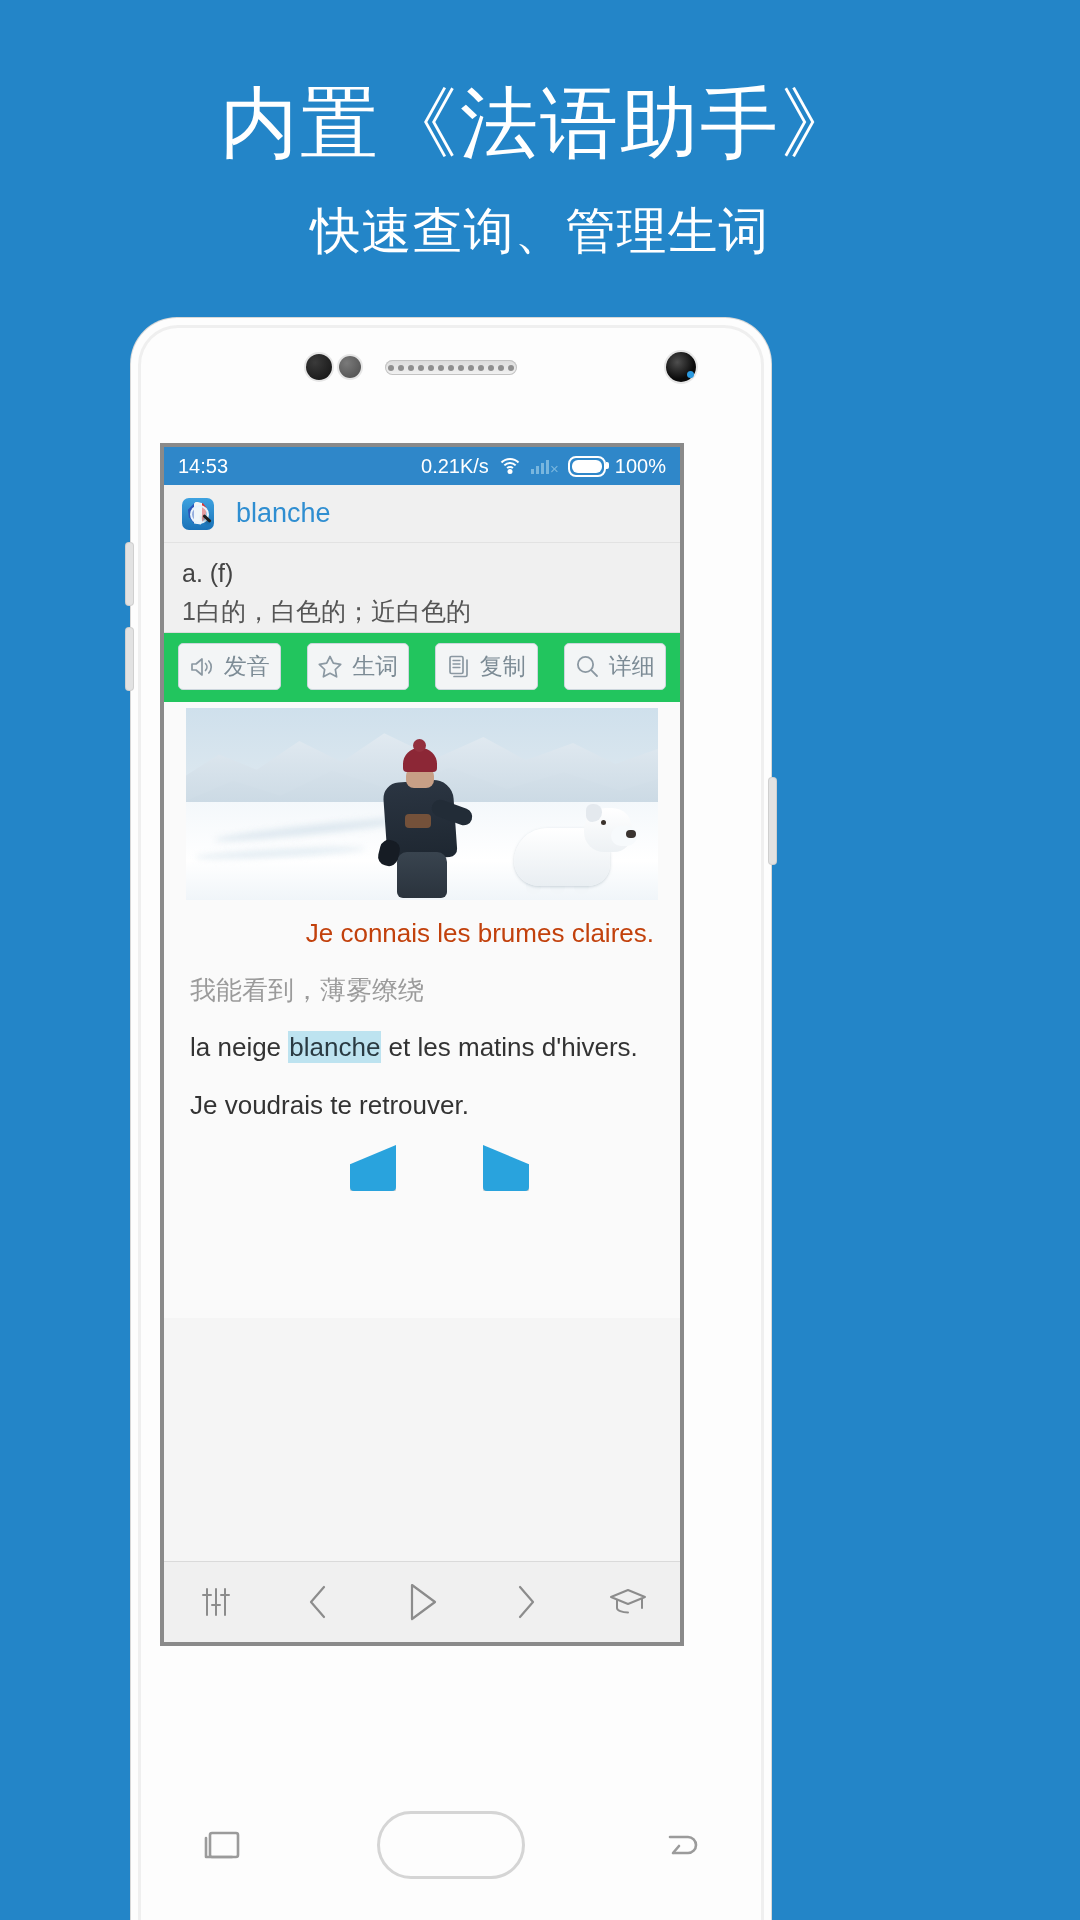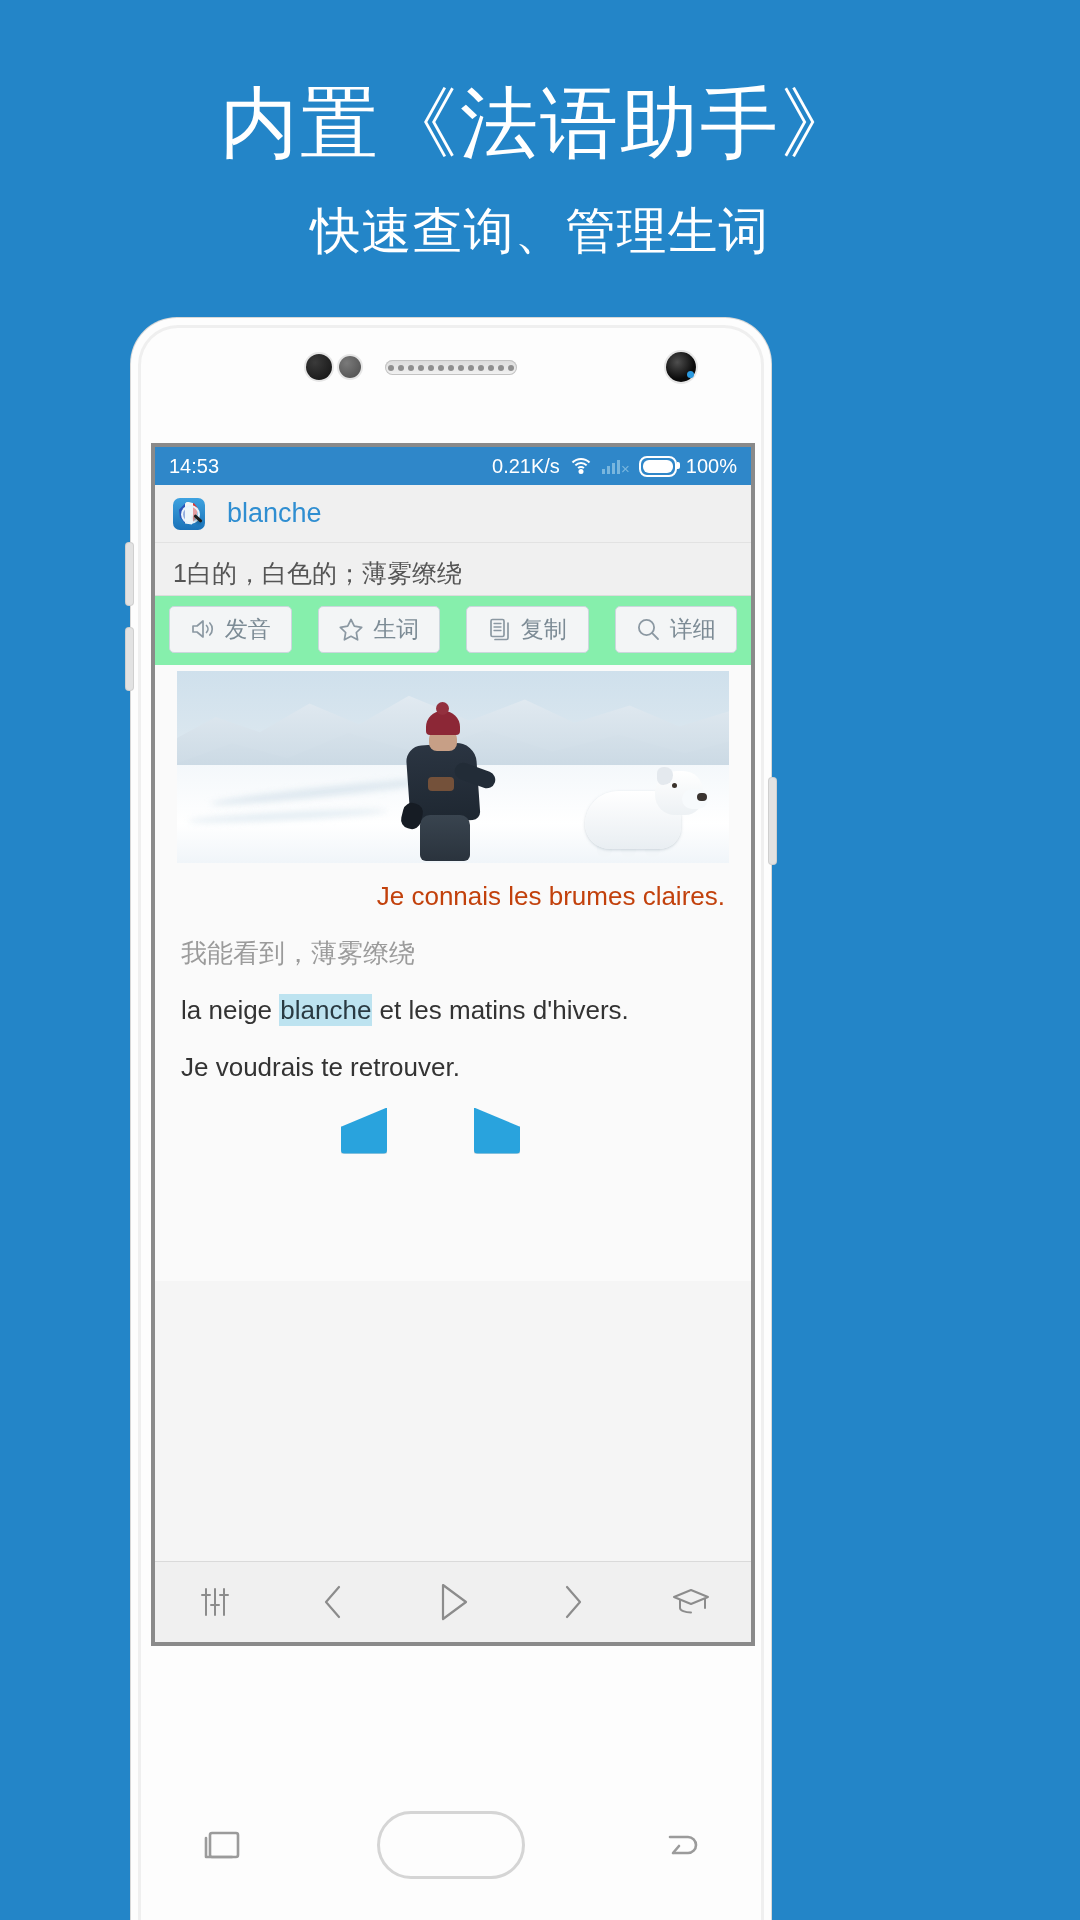--- a/index.html
+++ b/index.html
@@ -58,21 +58,21 @@
     background:radial-gradient(circle at 35% 32%,#3a3a3a,#111);box-shadow:0 0 0 2px #e6e6e6;}
   .sensor2{position:absolute;left:208px;top:38px;width:22px;height:22px;border-radius:50%;
     background:radial-gradient(circle at 35% 32%,#7a7a7a,#4b4b4b);box-shadow:0 0 0 2px #e6e6e6;}
   .frontcam{position:absolute;right:75px;top:34px;width:30px;height:30px;border-radius:50%;
     background:radial-gradient(circle at 38% 34%,#4e4e4e,#0b0b0b 62%);box-shadow:0 0 0 2px #e6e6e6;}
   .frontcam::after{content:"";position:absolute;right:2px;bottom:4px;width:7px;height:7px;border-radius:50%;
     background:#2b9ae0;}
 
   
   .screen{
-    position:absolute;left:24px;top:129px;width:596px;height:1195px;
+    position:absolute;left:33px;top:129px;width:516px;height:1195px;
     background:#f5f5f5;overflow:hidden;
     box-shadow:0 0 0 4px #8a8a8a;
   }
   .statusbar{
     height:38px;background:#2f87c9;color:#ffffff;
     display:flex;align-items:center;justify-content:space-between;
     padding:0 14px;font-size:20px;box-sizing:border-box;
   }
   .sb-right{display:flex;align-items:center;gap:9px;}
   .sb-kbs{font-size:20px;}
@@ -114,21 +114,21 @@
   .app-title{color:#2f8ed1;font-size:27px;}
 
   
   .def{
     background:#f0f0f0;padding:14px 18px 0 18px;border-bottom:1px solid #dcdcdc;
   }
   .def p{margin:0 0 4px 0;color:#555;font-size:25px;line-height:1.34;}
   .def p.pos{color:#444;}
 
   .action-row{
-    display:flex;gap:26px;padding:10px 14px 12px 14px;background:#86efac;
+    display:flex;gap:26px;padding:10px 14px 12px 14px;background:#22c55e;
   }
   .act{
     flex:1;height:47px;border:1px solid #ccd6dd;border-radius:5px;background:#f3f5f6;
     display:flex;align-items:center;justify-content:center;gap:9px;
     color:#7c8b95;font-size:23px;box-sizing:border-box;
   }
   .act svg{display:block;}
 
   
   .content{
@@ -269,21 +269,22 @@
     <div class="app-header">
       <span class="app-icon">
         <span class="fr"></span>
           <span class="lens"></span>
           <span class="handle"></span>
       </span>
       <span class="app-title">blanche</span>
     </div>
 
     <div class="def">
-      <p>1白的，白色的；薄雾缭绕</p>
+      <p class="pos">a. (f)</p>
+      <p>1白的，白色的；近白色的</p>
     </div>
 
     <div class="action-row">
       <div class="act">
         <svg width="26" height="24" viewBox="0 0 26 24">
           <path d="M3 9h4l6-5v16l-6-5H3z" fill="none" stroke="#8b98a2" stroke-width="1.7" stroke-linejoin="round"></path>
           <path d="M16.5 8.5a5 5 0 010 7" fill="none" stroke="#8b98a2" stroke-width="1.7" stroke-linecap="round"></path>
           <path d="M19.8 6a8.6 8.6 0 010 12" fill="none" stroke="#8b98a2" stroke-width="1.7" stroke-linecap="round"></path>
         </svg>
         <span>发音</span>

